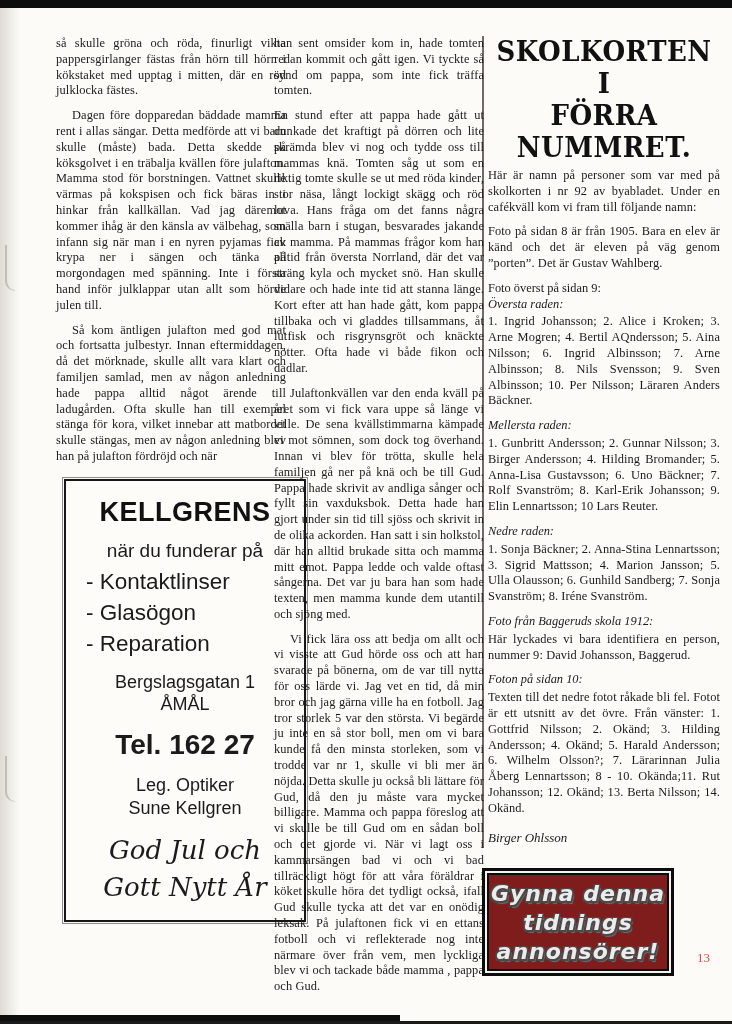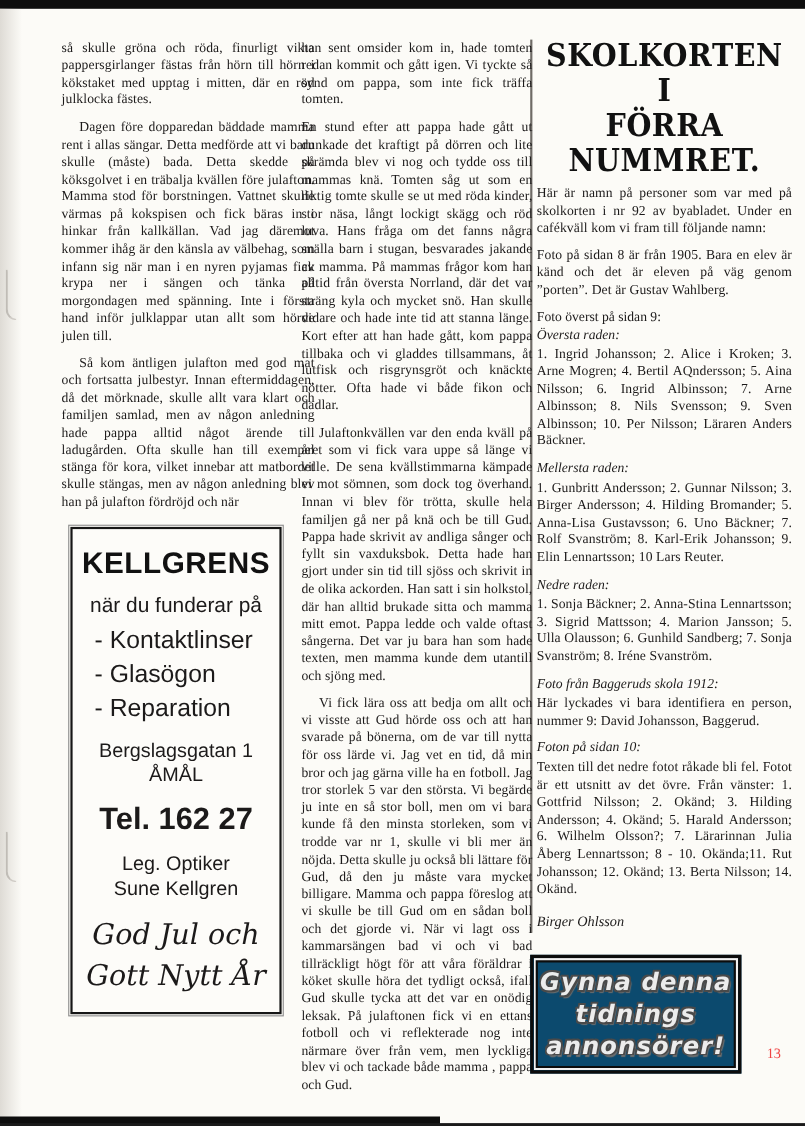--- a/index.html
+++ b/index.html
@@ -83,21 +83,21 @@
     text-align: left;
     font-style: italic;
     font-size: 13px;
     padding-right: 8px;
   }
 
   
   .optik-box {
     margin-top: 14px;
     margin-left: 8px;
-    width: 192px;
+    width: 242px;
     border: 2px solid #161616;
     outline: 1px solid #8b8b8b;
     outline-offset: 1px;
     background: #fdfcf9;
     text-align: center;
     padding: 16px 6px 14px 6px;
   }
   .optik-title {
     font-family: "Liberation Sans", sans-serif;
     font-weight: bold;
@@ -144,21 +144,21 @@
     line-height: 37px;
     margin-top: 12px;
   }
 
   
   .tidning-box {
     margin-top: 22px;
     margin-left: -6px;
     width: 192px;
     height: 108px;
-    background: #0c4a6e;
+    background: #7f1d1d;
     border: 3px solid #0c0c0c;
     box-shadow: inset 0 0 0 2px #f2f2f2, inset 0 0 0 4px #0c0c0c;
     display: flex;
     flex-direction: column;
     align-items: center;
     justify-content: center;
   }
   .tidning-line {
     font-family: "DejaVu Sans", sans-serif;
     font-weight: bold;

